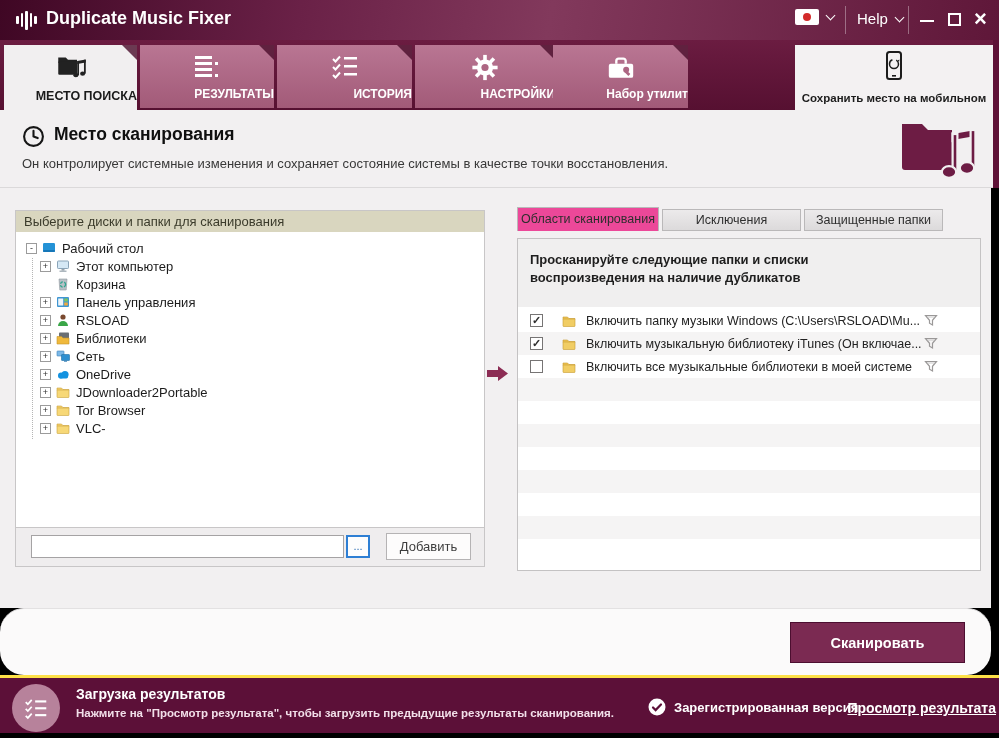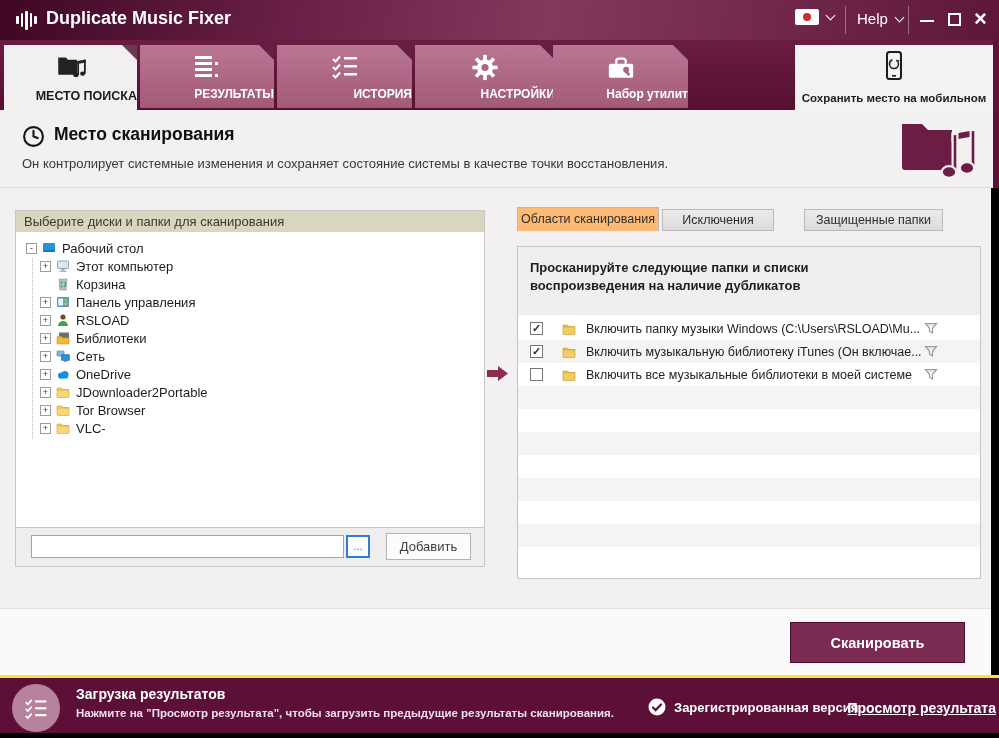--- a/index.html
+++ b/index.html
@@ -71,41 +71,41 @@
     border:1px solid #a5a3a4; padding:0 6px; font-size:13px; }
   .browse-btn { position:absolute; left:330px; top:8px; width:24px; height:23px; background:#fdfdfd;
     border:2px solid #2e7fd4; font-size:11px; line-height:17px; text-align:center; color:#2e6fb4; cursor:pointer; }
   .add-btn { position:absolute; left:370px; top:6px; width:85px; height:27px; background:#fdfcfc;
     border:1px solid #b5b3b4; font-size:13px; color:#3d3d3d; cursor:pointer; }
 
   .arrow { position:absolute; left:487px; top:177px; }
 
   
   .rtab { position:absolute; font-size:12.5px; color:#2e2e2e; text-align:center; cursor:pointer; }
-  .rtab-active { left:517px; top:19px; width:142px; height:24px; background:#fdba74;
+  .rtab-active { left:517px; top:19px; width:142px; height:24px; background:#ec4899;
     border:1px solid #bab8b9; border-bottom:none; line-height:23px; z-index:2; }
   .rtab-i { top:21px; height:22px; background:linear-gradient(#eceaeb,#dcdadb);
     border:1px solid #bab8b9; line-height:20px; }
-  .rtab-2 { left:662px; width:112px; } .rtab-3 { left:804px; width:139px; }
-  .scan-box { position:absolute; left:517px; top:58px; width:464px; height:333px;
+  .rtab-2 { left:662px; width:139px; } .rtab-3 { left:804px; width:139px; }
+  .scan-box { position:absolute; left:517px; top:50px; width:464px; height:333px;
     border:1px solid #c4c2c3; background:#fff; }
   .instr { height:68px; background:#f0efef; padding:12px 0 0 12px; font-size:13px; font-weight:bold;
     color:#1e1e1e; line-height:18px; }
   .scan-rows { position:absolute; top:70px; left:0; right:0; }
   .srow { height:23px; display:flex; align-items:center; padding-left:12px; }
   .srow:nth-child(even) { background:#f5f4f4; }
   .cbx { width:13px; height:13px; background:#fff; border:1px solid #767474; margin-right:18px; flex:none;
     font-size:11px; line-height:11px; font-weight:bold; color:#2f2f2f; text-align:center; cursor:pointer; }
   .sfolder { margin-right:9px; flex:none; display:flex; }
   .slabel { font-size:12.5px; color:#222; white-space:nowrap; overflow:hidden; }
   .filter { margin-left:auto; margin-right:42px; flex:none; display:flex; cursor:pointer; }
 
   
   .bottom-strip { position:absolute; left:0; top:608px; width:991px; height:67px;
-    background:#fbfafa; border-top:1px solid #e3e1e2; }
+    background:#fbfafa; border-top:1px solid #e3e1e2;border-radius:24px; }
   .scan-btn { position:absolute; left:790px; top:13px; width:175px; height:41px; background:#7b2a52;
     border:1px solid #4c0e30; color:#fff; font-size:14.5px; font-weight:bold; cursor:pointer; }
 
   
   .footer { position:absolute; left:0; top:675px; width:999px; height:58px; background:#5c1038;
     border-top:3px solid #fde047; }
   .f-badge { position:absolute; left:12px; top:6px; width:48px; height:48px; border-radius:50%;
     background:#b7829b; display:flex; align-items:center; justify-content:center; }
   .f-title { position:absolute; left:76px; top:8px; color:#fff; font-size:14px; font-weight:bold; }
   .f-sub { position:absolute; left:76px; top:29px; color:#f2dfe9; font-size:11.5px; font-weight:bold; }

